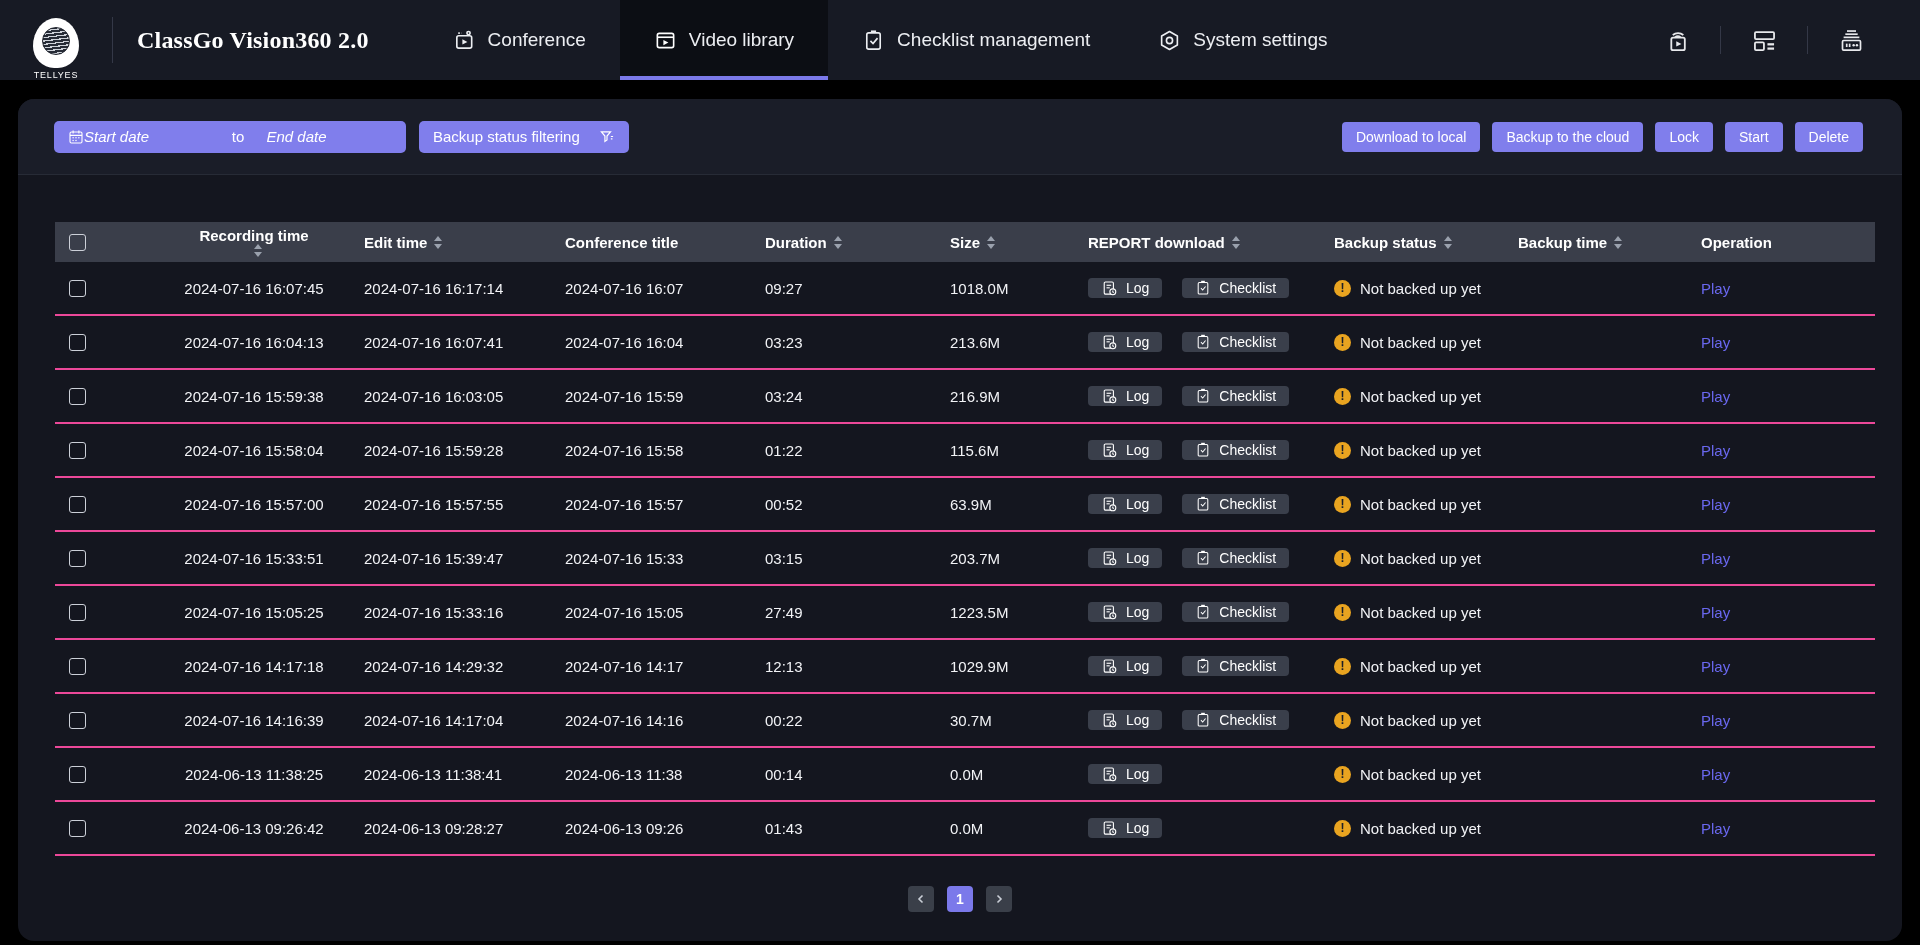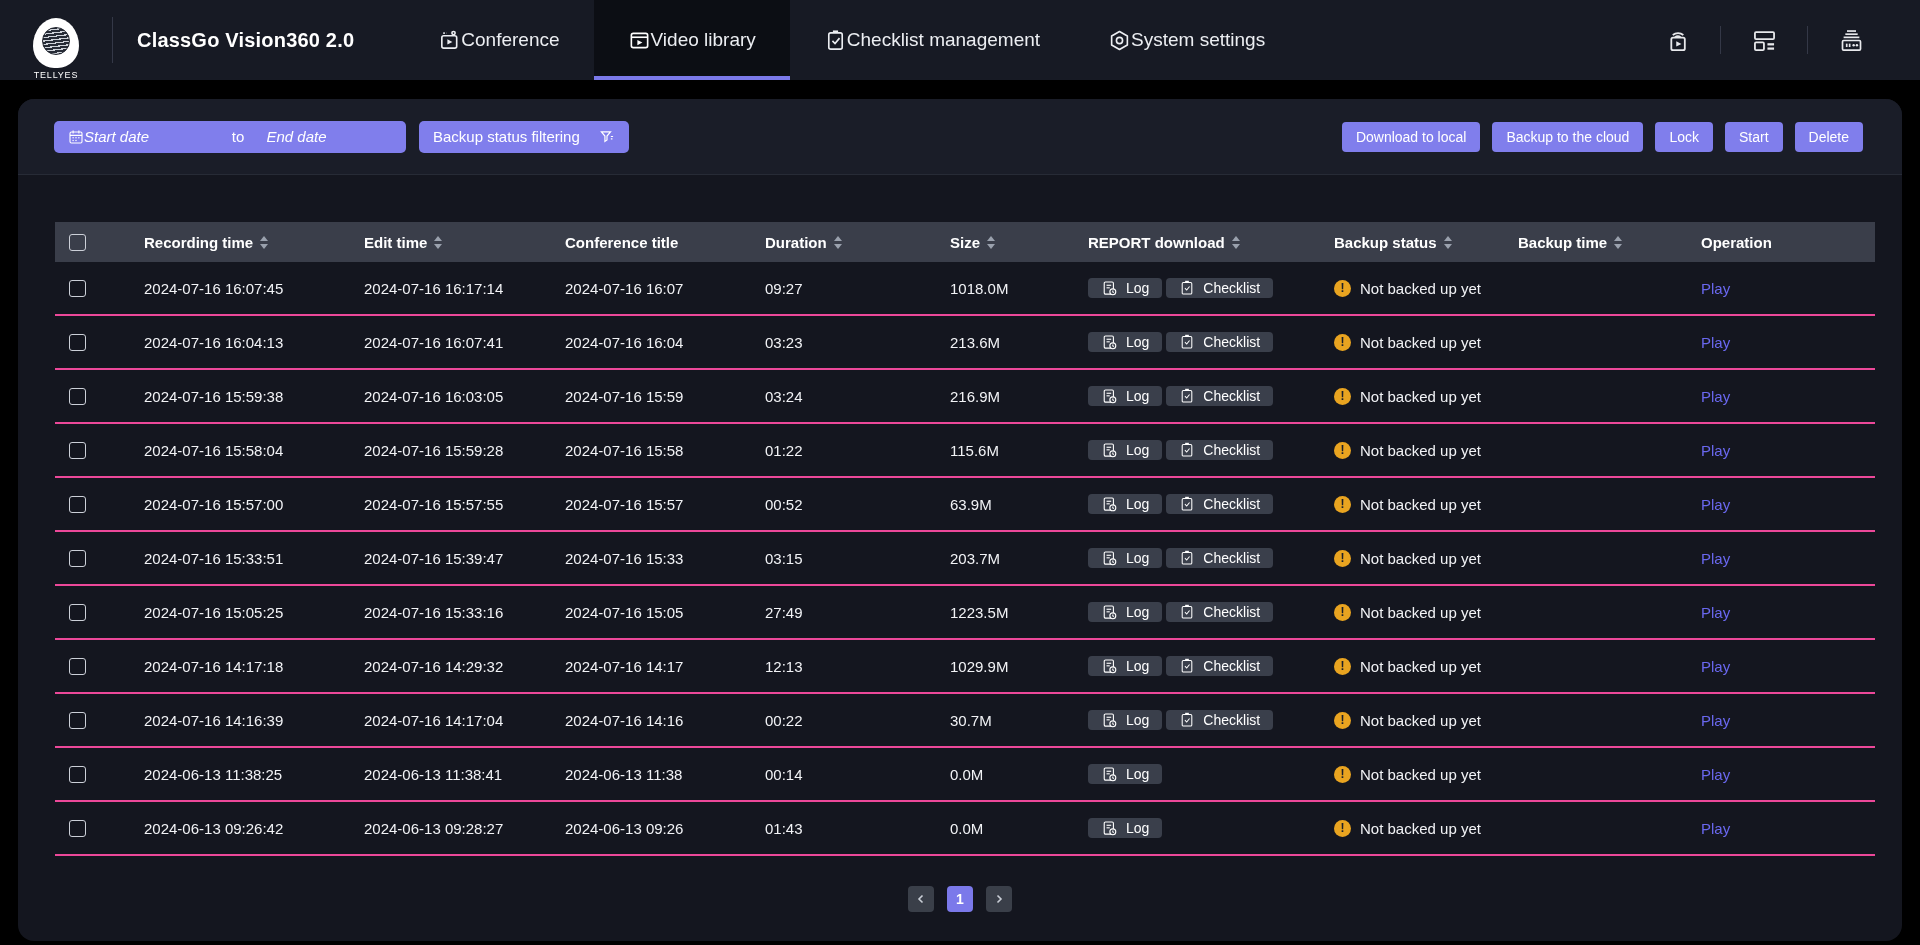--- a/index.html
+++ b/index.html
@@ -14,24 +14,24 @@
   .logo-wrap { width:112px; display:flex; flex-direction:column; align-items:center;
                justify-content:center; padding-top:18px; }
   .logo-egg { width:46px; height:52px; background:#fff;
               border-radius:50% 50% 46% 46% / 56% 56% 44% 44%;
               display:flex; align-items:center; justify-content:center; }
   .logo-globe { width:28px; height:28px; border-radius:50%; margin-top:-4px;
        background:repeating-linear-gradient(173deg,#262b36 0 2.2px,#cfd3da 2.2px 3.4px);
        border:1px solid #1d212b; }
   .logo-caption { font-size:9px; letter-spacing:0.8px; color:#fff; margin-top:2px; }
   .nav-divider { width:1px; height:46px; background:#343847; align-self:center; }
-  .app-title { display:flex; align-items:center; margin-left:24px; font-size:20px;
-               font-weight:700; letter-spacing:0.2px; white-space:nowrap; }
+  .app-title { display:flex; align-items:center; margin-left:24px; font-size:24px;
+               font-weight:700; letter-spacing:0.2px; white-space:nowrap;font-family:Liberation Serif, serif; }
   .tabs { display:flex; margin-left:50px; }
-  .tab { display:flex; align-items:center; padding:0 34px; font-size:19px;
+  .tab { display:flex; align-items:center; gap:12px; padding:0 34px; font-size:19px;
          color:#eceef2; cursor:pointer; position:relative; white-space:nowrap; }
   .tab.active { background:#0c0e14; }
   .tab.active::after { content:""; position:absolute; left:0; right:0; bottom:0;
          height:4px; background:#7b79e9; }
   .nav-right { margin-left:auto; display:flex; align-items:center; padding-right:26px; }
   .nav-ico { width:86px; display:flex; align-items:center; justify-content:center;
              cursor:pointer; }
   .nav-right .nav-divider { height:28px; }
   
   .panel { position:absolute; left:18px; top:99px; width:1884px; height:842px;
@@ -52,35 +52,35 @@
                 color:#fff; font-size:14px; padding:0 14px; cursor:pointer;
                 font-family:inherit; white-space:nowrap; }
   
   .table { position:absolute; left:37px; top:123px; width:1820px; }
   .thead { display:flex; align-items:center; height:40px; background:#3a3e4a;
            font-size:15px; font-weight:700; color:#fff; }
   .trow  { display:flex; align-items:center; height:54px; font-size:15px;
            color:#f2f3f6; border-bottom:2px solid #ec4899; }
   .cell, .hcell { display:flex; align-items:center; overflow:hidden; white-space:nowrap; }
   .c0 { width:89px;  padding-left:14px; }
-  .c1 { width:220px; } .c2 { width:201px; } .c3 { width:200px; } .c4 { width:185px; }
+  .c1 { width:220px;flex-direction:column; } .c2 { width:201px; } .c3 { width:200px; } .c4 { width:185px; }
   .c5 { width:138px; } .c6 { width:246px; } .c7 { width:184px; } .c8 { width:183px; }
   .c9 { width:174px; }
   .sort { display:inline-flex; flex-direction:column; gap:3px; margin-left:7px;
           cursor:pointer; }
   .tri-up { width:0; height:0; border-left:4px solid transparent;
             border-right:4px solid transparent; border-bottom:5px solid #9aa1ad; }
   .tri-down { width:0; height:0; border-left:4px solid transparent;
               border-right:4px solid transparent; border-top:5px solid #9aa1ad; }
   .cb { width:17px; height:17px; border:1.4px solid #ccd0d8; border-radius:3px;
         background:transparent; cursor:pointer; flex:none; }
   .mini-btn { height:20px; background:#3a3f4b; border:none; border-radius:4px;
               color:#fff; font-size:14px; padding:0 13px; display:inline-flex;
               align-items:center; gap:8px; cursor:pointer; font-family:inherit; }
-  .mini-btn + .mini-btn { margin-left:4px; }
+  .mini-btn + .mini-btn { margin-left:20px; }
   .warn { width:17px; height:17px; border-radius:50%; background:#e9a420;
           color:#1b1e28; font-weight:700; font-size:12px; display:inline-flex;
           align-items:center; justify-content:center; margin-right:9px; flex:none; }
   .play-link { color:#6a68ef; cursor:pointer; }
   
   .pagination { position:absolute; left:0; right:0; top:787px; display:flex;
                 justify-content:center; gap:13px; }
   .page-btn { width:26px; height:26px; border-radius:4px; background:#3a3f49;
               display:flex; align-items:center; justify-content:center;
               cursor:pointer; border:none; }

